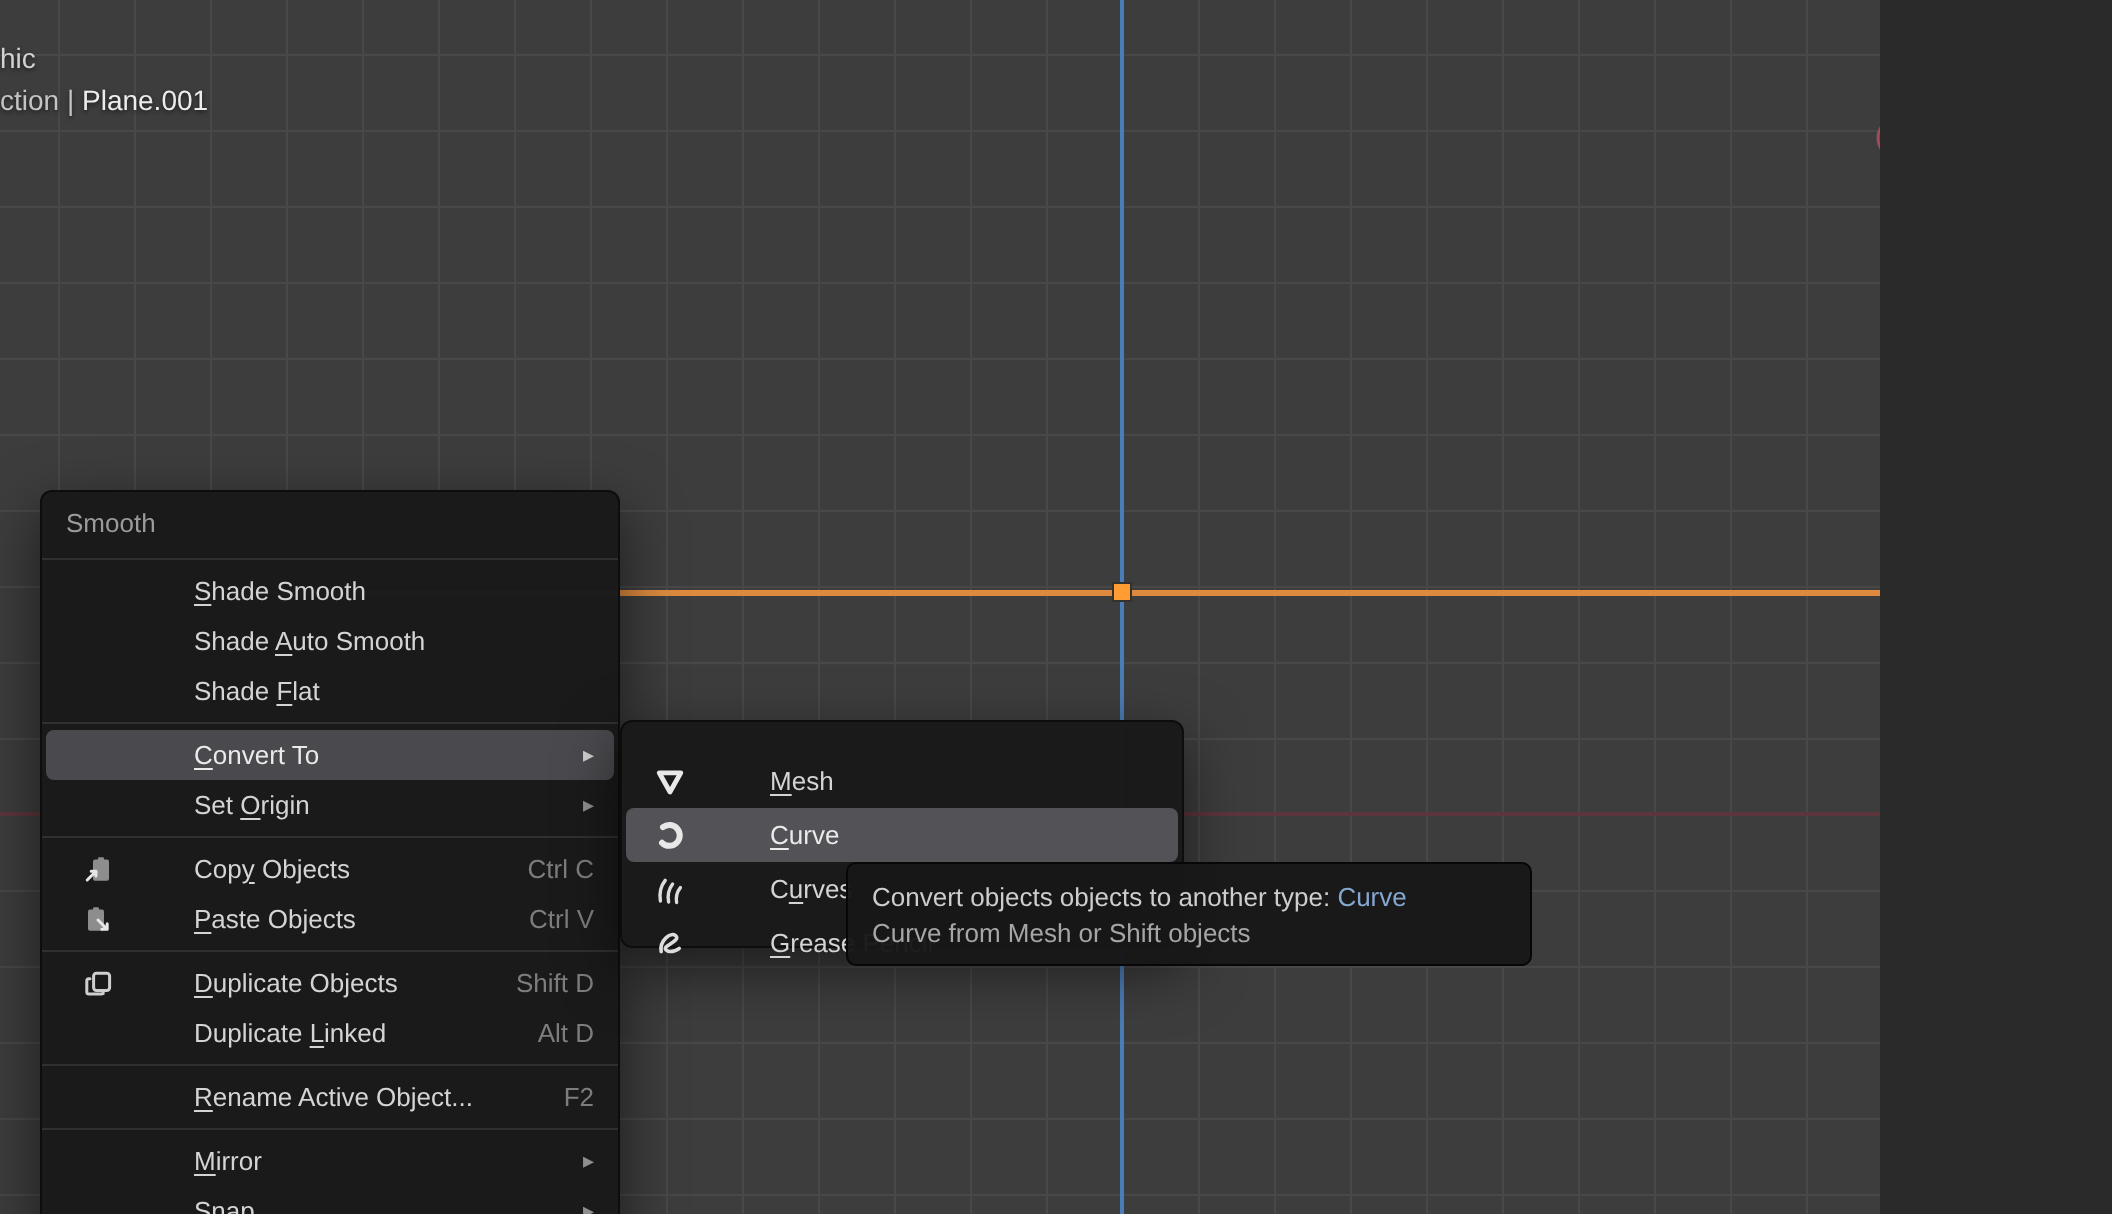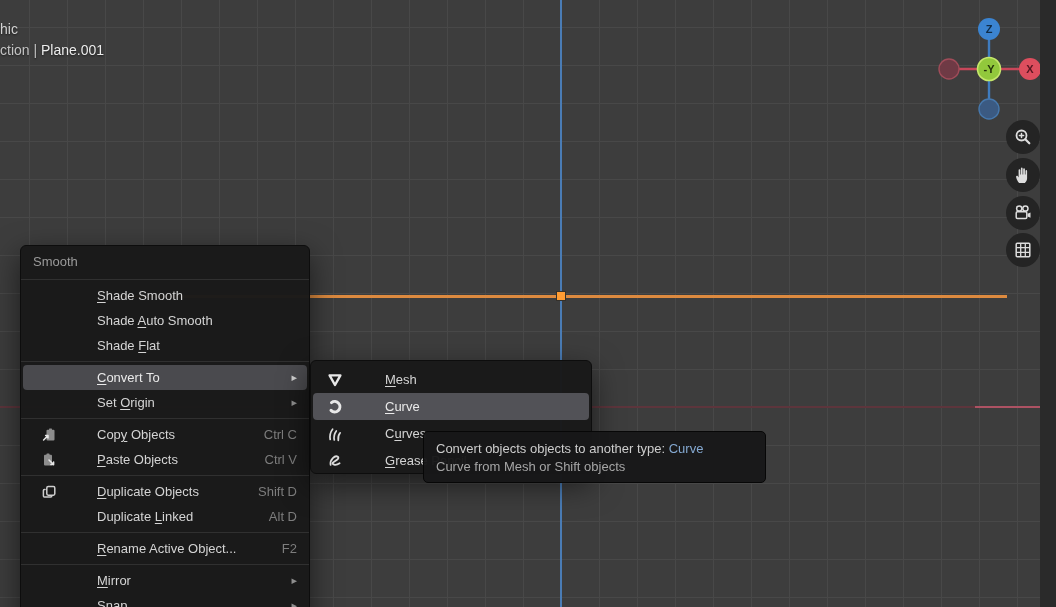--- a/index.html
+++ b/index.html
@@ -1,18 +1,18 @@
 <!DOCTYPE html>
 <html><head>
 <meta charset="utf-8">
 <style>
   * { margin:0; padding:0; box-sizing:border-box; }
   html,body { width:1056px; height:607px; overflow:hidden; background:#2a2a2a;
               font-family:"Liberation Sans", sans-serif; }
-  #stage { position:relative; width:1040px; height:607px; overflow:hidden;
+  #stage { position:relative; width:940px; height:607px; overflow:hidden;
            background:#3d3d3d;
            background-image:
              linear-gradient(to right, #484848 1px, transparent 1px),
              linear-gradient(to bottom, #484848 1px, transparent 1px);
            background-size:38px 38px; background-position:29px 27px; }
 
   
   .abs { position:absolute; }
   #axis-z   { left:560px; top:0; width:2px; height:607px; z-index:1; }
   #axis-x   { left:0; top:406px; width:1056px; height:2px; z-index:1; }
@@ -47,21 +47,21 @@
   .menu-item { height:25px; display:flex; align-items:center; margin:0 2px; padding:0 10px 0 18px;
                border-radius:4px; color:#d4d4d4; font-size:13px; white-space:nowrap;gap:32px; }
   .menu-item u { text-decoration:underline; text-underline-offset:2px; }
   .mi-icon { flex:0 0 24px; width:24px; height:16px; display:flex; align-items:center; }
   .mi-icon svg { width:16px; height:16px; }
   .mi-shortcut { margin-left:auto; color:#7d7d7d; font-size:13px; padding-left:12px; }
   .mi-arrow { margin-left:auto; color:#8f8f8f; font-size:11px; padding-left:12px; }
   .menu-item.highlight { background:#4a4a4e; color:#eaeaea; }
   .menu-item.highlight .mi-arrow { color:#cfcfcf; }
 
-  #convert-submenu { left:310px; top:360px; width:282px; height:114px; z-index:6; padding:5px 0; }
+  #convert-submenu { left:310px; top:360px; width:282px; height:114px; z-index:6; padding:16px 0; }
   #convert-submenu .menu-item { height:27px; padding-left:14px; }
   #convert-submenu .mi-icon { flex:0 0 26px; width:26px; }
   #convert-submenu .menu-item.highlight { background:#525257; }
 
   
   #tooltip { left:423px; top:431px; width:343px; height:52px; z-index:7;
              background:rgba(24,24,25,.97); border:1px solid #070707; border-radius:5px;
              padding:8px 12px; font-size:13px; line-height:17.5px; }
   #tooltip .t1 { color:#cdcdcd; }
   #tooltip .t1v { color:#84a8d0; }

